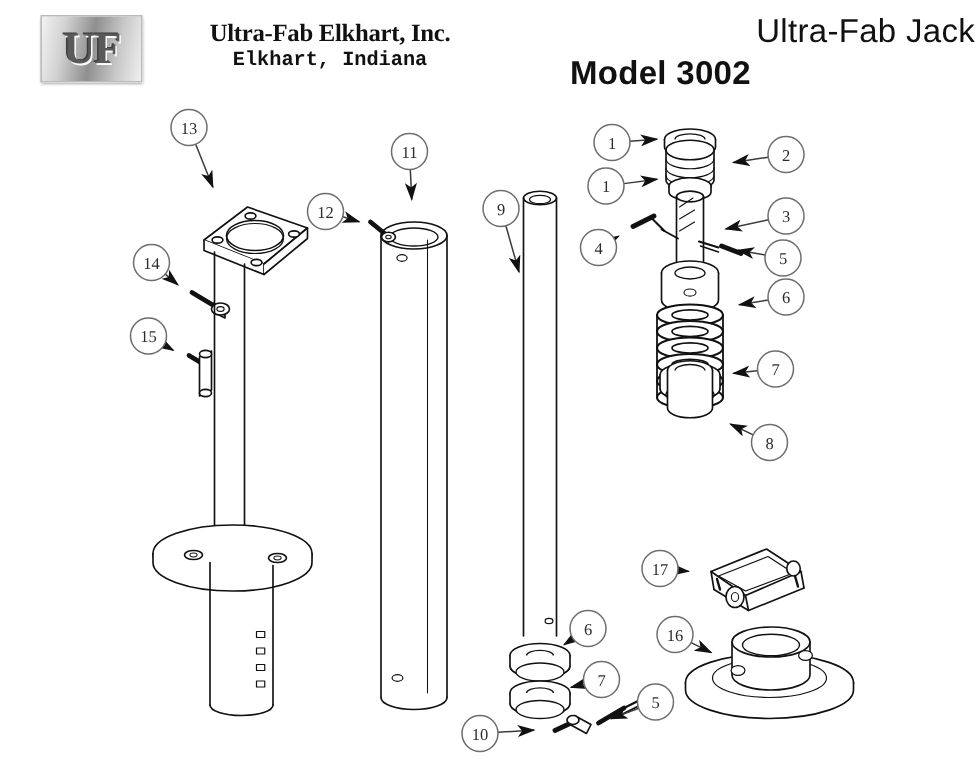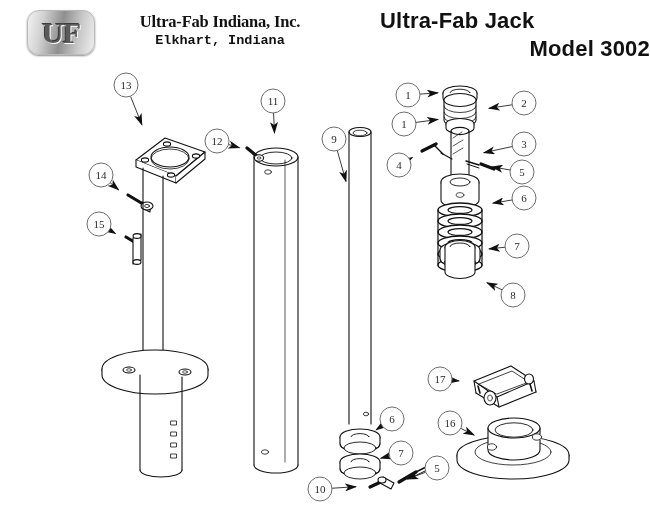--- a/index.html
+++ b/index.html
@@ -7,21 +7,21 @@
   body{
     width:650px;height:511px;position:relative;overflow:hidden;
     font-family:"Liberation Sans", sans-serif;
     color:#000;
   }
   #sheet{position:absolute;left:0;top:0;width:650px;height:511px;background:#fff;}
 
   
   .logo-box{
     position:absolute;left:27px;top:10px;width:66px;height:43px;
-    border-radius:12px;
+    border-radius:0;
     background:linear-gradient(100deg,#f2f2f2 0%,#d2d2d2 22%,#8f8f8f 50%,#c9c9c9 76%,#efefef 100%);
     box-shadow:0 1px 2px rgba(0,0,0,.45);
     border:1px solid #b9b9b9;
     text-decoration:underline;
   }
   .logo-text{
     position:absolute;left:0;top:0;width:66px;height:43px;
     display:flex;align-items:center;justify-content:center;
     font-family:"Liberation Serif", serif;
     font-weight:bold;font-size:30px;letter-spacing:-1px;
@@ -32,41 +32,41 @@
     position:absolute;left:100px;top:12px;width:240px;text-align:center;
     font-family:"Liberation Serif", serif;font-weight:bold;
     font-size:16.5px;letter-spacing:-.2px;color:#111;
   }
   .city{
     position:absolute;left:100px;top:33px;width:240px;text-align:center;
     font-family:Liberation Mono, monospace;font-weight:bold;
     font-size:13.5px;color:#111;
   }
   .title1{
-    position:absolute;left:380px;top:8px;width:270px;text-align:left;
-    font-weight:bold;font-size:22px;letter-spacing:.2px;color:#111;
+    position:absolute;left:380px;top:8px;width:270px;text-align:right;
+    font-weight:normal;font-size:22px;letter-spacing:.2px;color:#111;
   }
   .title2{
-    position:absolute;left:380px;top:36px;width:270px;text-align:right;
+    position:absolute;left:380px;top:36px;width:270px;text-align:left;
     font-weight:bold;font-size:22px;letter-spacing:.2px;color:#111;
   }
 
   
   #art{position:absolute;left:0;top:0;width:650px;height:511px;}
   #art text{font-family:"Liberation Serif", serif;font-size:11px;fill:#2b2b2b;}
 </style>
 </head>
 <body>
 
 <div id="sheet">
 
   <div class="logo-box">
     <div class="logo-text">UF</div>
   </div>
-  <div class="company">Ultra-Fab Indiana, Inc.</div>
+  <div class="company">Ultra-Fab Elkhart, Inc.</div>
   <div class="city">Elkhart, Indiana</div>
   <div class="title1">Ultra-Fab Jack</div>
   <div class="title2">Model 3002</div>
 
   <svg id="art" viewBox="0 0 650 511">
     <defs>
       <marker id="tip" markerWidth="12" markerHeight="8" refX="11" refY="4" orient="auto" markerUnits="userSpaceOnUse">
         <path d="M0,0 L12,4 L0,8 L3,4 Z" fill="#111"></path>
       </marker>
       <g id="coil">

